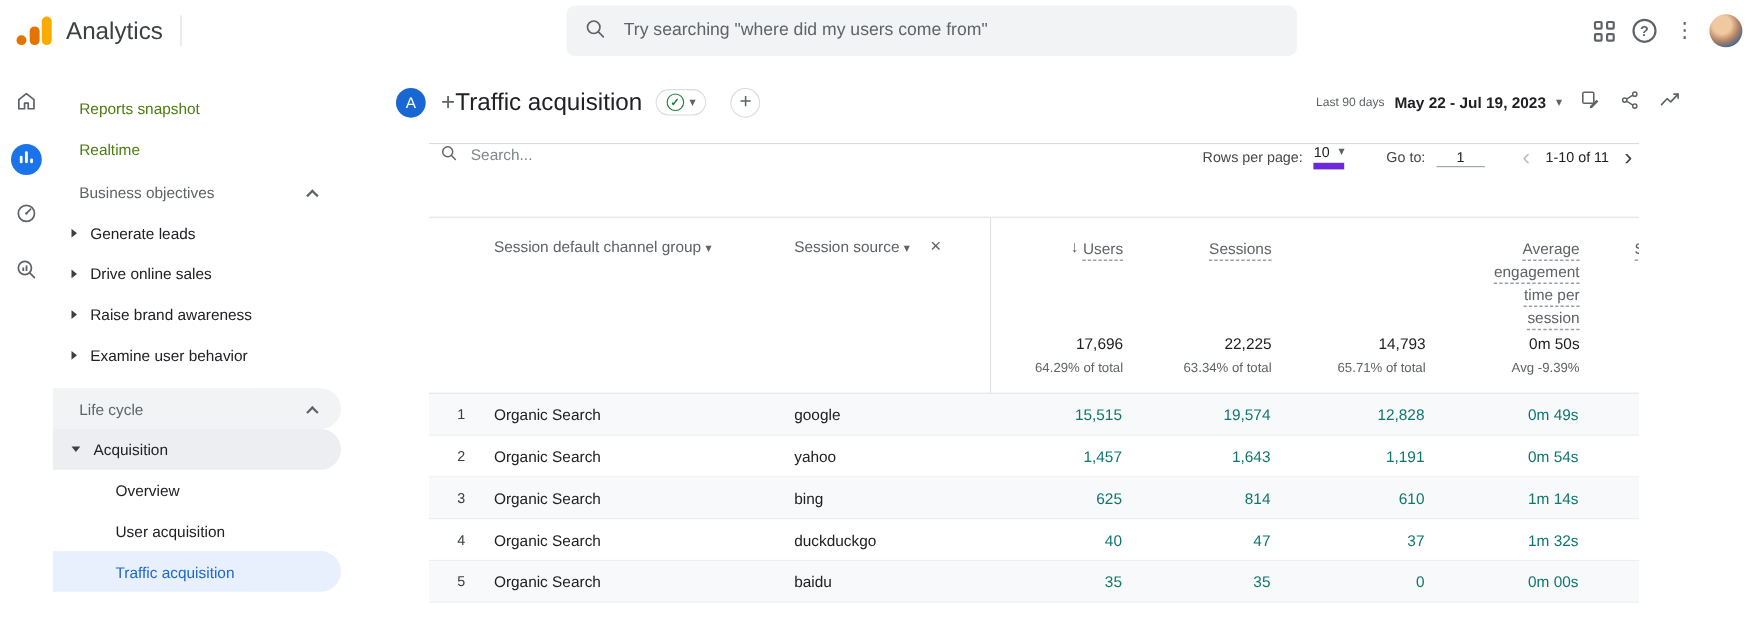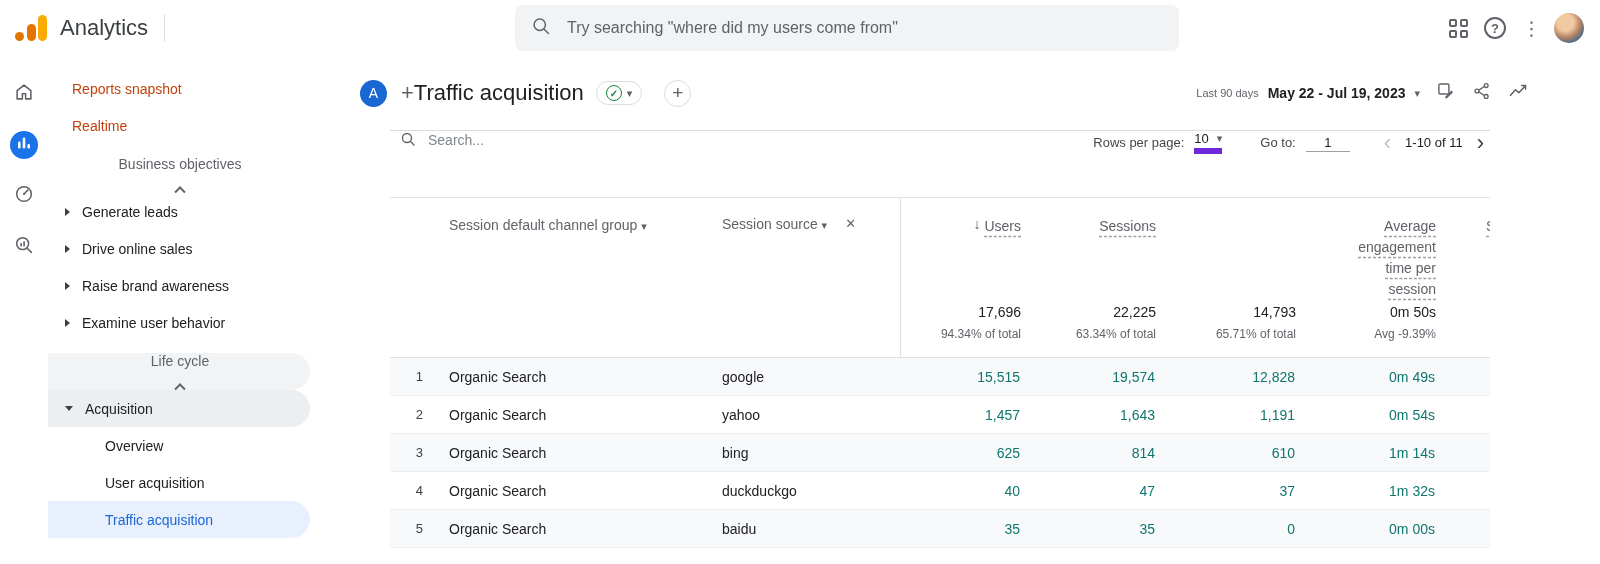--- a/index.html
+++ b/index.html
@@ -34,22 +34,22 @@
   
   .app-body { display:flex; height:508px; }
 
   .rail { width:48px; display:flex; flex-direction:column; align-items:center; padding-top:24px; gap:23px; flex:0 0 48px; }
   .rail-btn { width:28px; height:28px; border-radius:50%; display:flex; align-items:center; justify-content:center; cursor:pointer; }
   .rail-btn.selected { background:#1a73e8; }
 
   .nav { width:262px; flex:0 0 262px; padding-top:14px; font-size:14px; }
   .nav-item, .nav-head, .nav-sub, .nav-sub2 { height:37px; display:flex; align-items:center; cursor:pointer;
             border-radius:0 20px 20px 0; }
-  .nav-item { padding-left:24px; color:#c2410c; }
-  .nav-head { padding:0 22px 0 24px; color:#5f6368; justify-content:space-between; margin-top:12px;flex-direction:column; }
+  .nav-item { padding-left:24px; color:#4d7c0f;align-items:flex-end; }
+  .nav-head { padding:0 22px 0 24px; color:#5f6368; justify-content:space-between; margin-top:12px; }
   .nav-head.shaded { background:#f1f3f4; }
   .chev-up { width:8px; height:8px; border-left:2px solid #5f6368; border-top:2px solid #5f6368;
              transform:rotate(45deg) translate(2px,2px); }
   .nav-sub { padding-left:17px; gap:12px; color:#202124; }
   .nav-sub2 { padding-left:57px; color:#202124; }
   .nav-sub2.selected { background:#e8f0fe; color:#1967d2; }
   .nav-sub.expanded { background:#eceef1; }
   .tri-right { width:0; height:0; border-top:4px solid transparent; border-bottom:4px solid transparent;
                border-left:5px solid #3c4043; }
   .tri-down  { width:0; height:0; border-left:4px solid transparent; border-right:4px solid transparent;
@@ -336,21 +336,21 @@
           </div>
 
           <div class="metrics-wrap">
             <div class="m-col w120">
               <span class="m-head">
                 <span class="sort-arrow">↓</span>
                 <span class="m-label">Users</span>
               </span>
               <div class="m-total">
                 <div class="tv">17,696</div>
-                <div class="ts">94.34% of total</div>
+                <div class="ts">64.29% of total</div>
               </div>
             </div>
             <div class="m-col w135">
               <span class="m-label">Sessions</span>
               <div class="m-total">
                 <div class="tv">22,225</div>
                 <div class="ts">63.34% of total</div>
               </div>
             </div>
             <div class="m-col w140">

